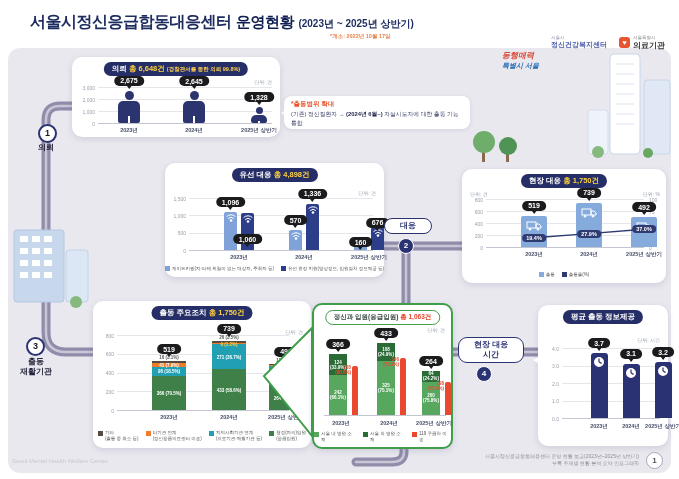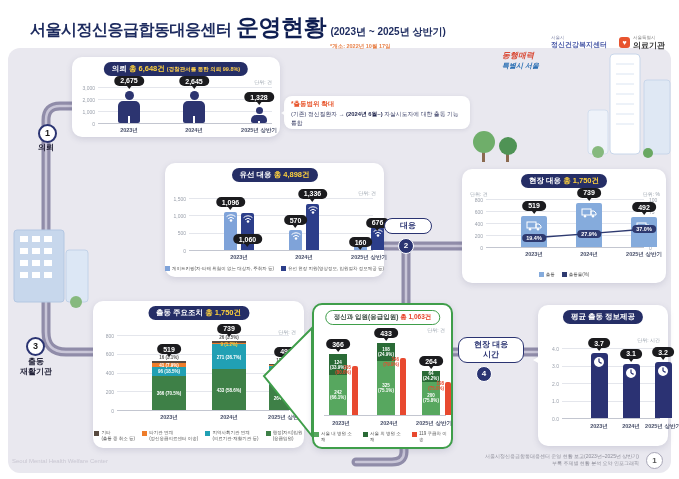--- a/index.html
+++ b/index.html
@@ -3,38 +3,38 @@
 <meta charset="utf-8">
 <style>
   html,body{margin:0;padding:0;}
   #stage{position:relative;width:679px;height:479px;background:#ffffff;overflow:hidden;
          font-family:"Liberation Sans",sans-serif;-webkit-font-smoothing:antialiased;}
   .bgpanel{position:absolute;left:8px;right:8px;top:48px;bottom:6px;background:#e9e8ef;border-radius:12px;}
   svg.layer{position:absolute;left:0;top:0;}
   
   #hdr{position:absolute;left:30px;top:12px;white-space:nowrap;z-index:4;}
   #hdr .t1{font-size:16px;font-weight:700;color:#1d2b5f;letter-spacing:-0.5px;}
-  #hdr .t2{font-size:23px;font-weight:900;color:#101f52;letter-spacing:-0.5px;}
+  #hdr .t2{font-size:15px;font-weight:900;color:#101f52;letter-spacing:-0.5px;}
   #hdr .t3{font-size:10px;font-weight:700;color:#1d2b5f;text-align:right;}
   #hdr .t4{display:block;margin-left:300px;font-size:5.5px;color:#e8824a;font-weight:700;}
   #logos{position:absolute;right:14px;top:14px;display:flex;gap:12px;align-items:center;z-index:4;}
   .slogan .s1{display:block;font-size:8px;font-weight:900;font-style:italic;color:#d94a36;margin-top:36px;}
   .slogan .s2{display:block;font-size:7px;font-weight:900;font-style:italic;color:#2b6fb3;}
   .lg2 .top{display:block;font-size:4.5px;color:#8a8fae;}
   .lg2 .main{display:block;font-size:7px;font-weight:700;color:#4a5aa8;}
   .hosp{display:flex;gap:3px;align-items:center;}
   .hosp .ic{width:11px;height:11px;border-radius:3px;background:#e8542f;color:#fff;font-size:7px;line-height:11px;text-align:center;}
   .hosp .top{display:block;font-size:4.5px;color:#888;}
   .hosp .main{display:block;font-size:8px;font-weight:700;color:#333;}
   
   .card{position:absolute;background:#fff;border-radius:10px;box-shadow:0 2px 6px rgba(90,90,130,.18);z-index:2;}
   #card-referral{left:72px;top:57px;width:208px;height:80px;}
   #card-wire{left:165px;top:163px;width:219px;height:114px;}
   #card-field{left:462px;top:169px;width:204px;height:114px;}
-  #card-measures{left:93px;top:301px;width:211px;height:147px;}
+  #card-measures{left:93px;top:301px;width:211px;height:147px;padding-left:7px;}
   #card-psych{left:312px;top:303px;width:141px;height:146px;border:2px solid #3f9e4a;box-sizing:border-box;}
   #card-time{left:538px;top:305px;width:130px;height:141px;}
   #card-time:before{content:'';position:absolute;left:-12px;top:48px;border:7px solid transparent;border-right:12px solid #fff;}
   .pill{position:absolute;left:50%;transform:translateX(-50%);top:5px;background:#252e66;color:#fff;
         border-radius:10px;padding:2px 8px;font-size:7.5px;font-weight:700;white-space:nowrap;z-index:3;}
   .pill .yel{color:#ffd23c;}
   .pill .sub{font-size:5.5px;color:#ffcf4d;}
   .pill.green{background:#fff;border:1.5px solid #3f9e4a;color:#31443a;font-size:6.5px;}
   .pill.green .red{color:#e8442c;}
   .plot{position:absolute;}

